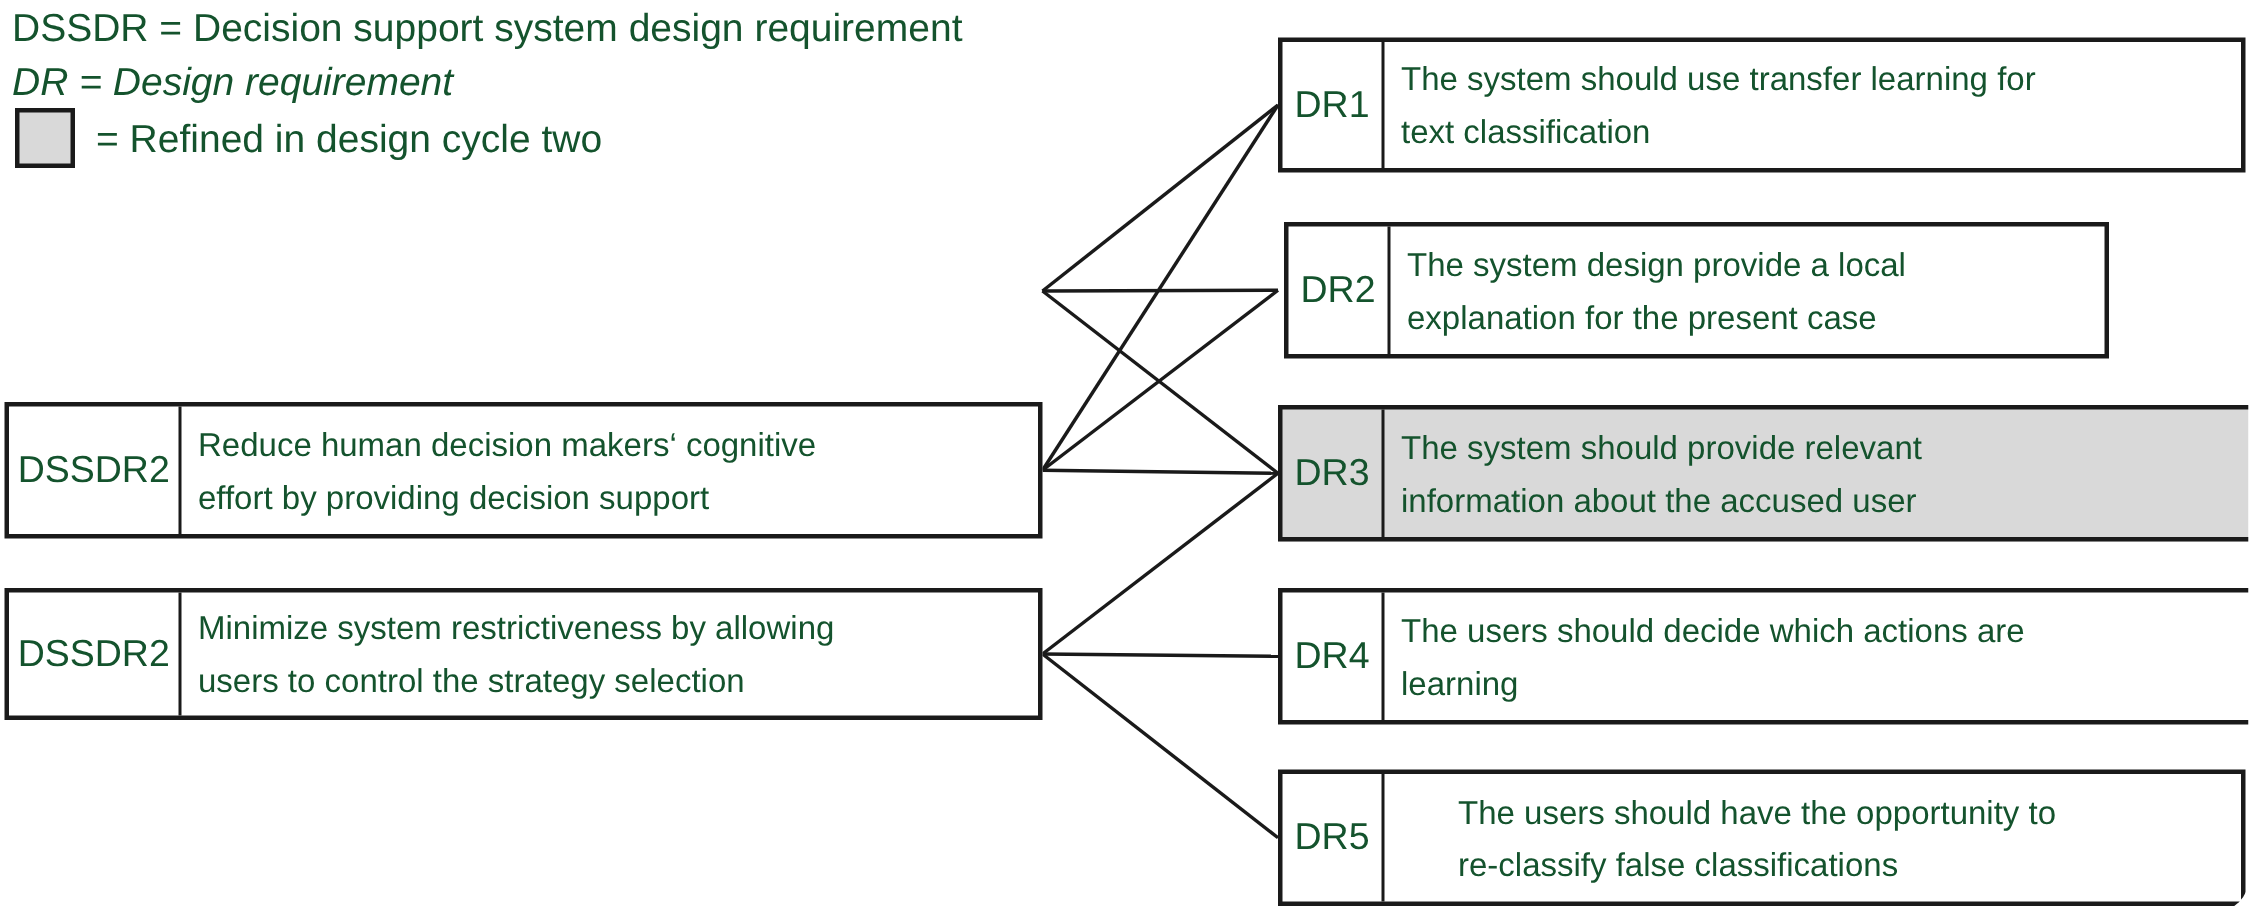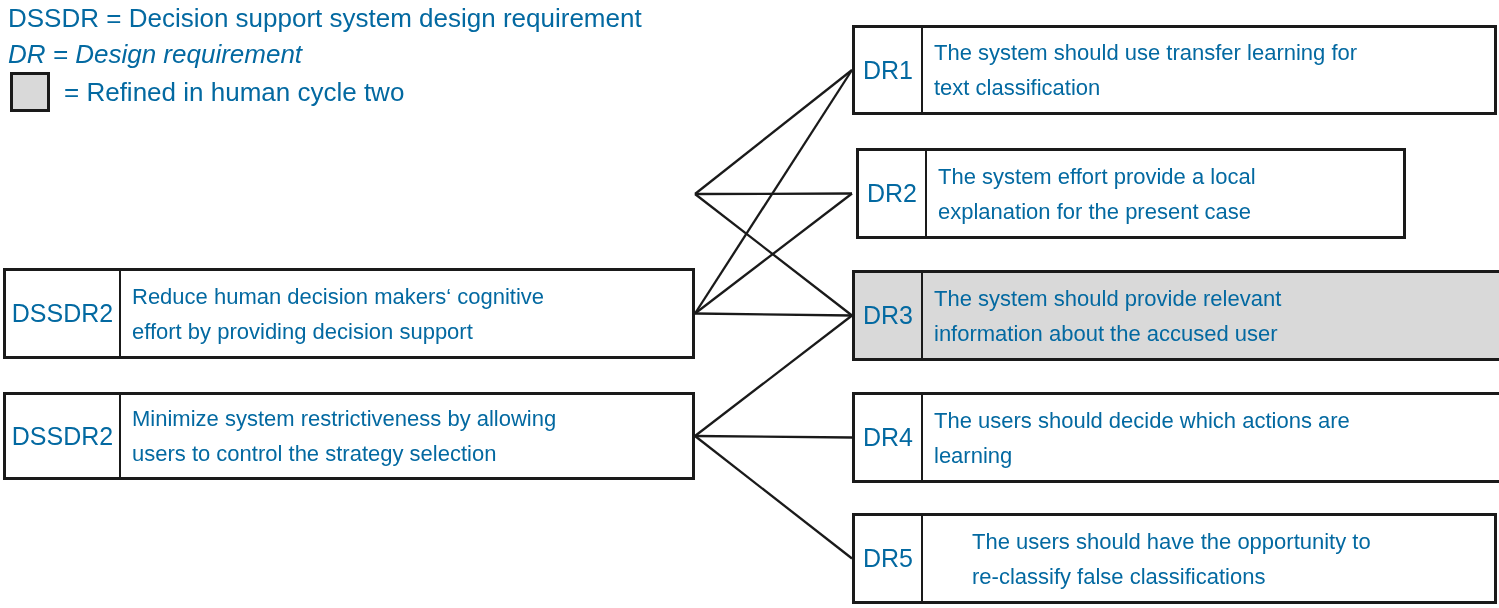--- a/index.html
+++ b/index.html
@@ -6,22 +6,23 @@
     margin: 0;
     padding: 0;
     background: #ffffff;
   }
   #canvas {
     position: relative;
     width: 1499px;
     height: 608px;
     background: #ffffff;
     font-family: "Liberation Sans", sans-serif;
-    color: #0369a1;
+    color: #14532d;
     overflow: hidden;
+    border-radius: 22px;
   }
 
   
   .legend {
     position: absolute;
     left: 8px;
     top: 0;
   }
   .legend-line {
     font-size: 26px;
@@ -115,42 +116,42 @@
       <line x1="695" y1="436" x2="852" y2="315.5" stroke="#1a1a1a" stroke-width="2.3"></line>
       <line x1="695" y1="436" x2="852" y2="437.5" stroke="#1a1a1a" stroke-width="2.3"></line>
       <line x1="695" y1="436" x2="852" y2="558.5" stroke="#1a1a1a" stroke-width="2.3"></line>
     </svg>
 
   <div class="legend">
     <div class="legend-line l1">DSSDR = Decision support system design requirement</div>
     <div class="legend-line l2">DR = Design requirement</div>
     <div class="legend-row">
       <span class="swatch"></span>
-      <span class="legend-line">= Refined in human cycle two</span>
+      <span class="legend-line">= Refined in design cycle two</span>
     </div>
   </div>
 
     <div class="req-box left-box pos-dssdr2">
       <div class="label-cell">DSSDR2</div>
       <div class="text-cell">Reduce human decision makers‘ cognitive
 effort by providing decision support</div>
     </div>
     <div class="req-box left-box pos-dssdr3">
       <div class="label-cell">DSSDR2</div>
       <div class="text-cell">Minimize system restrictiveness by allowing
 users to control the strategy selection</div>
     </div>
     <div class="req-box right-box pos-dr1">
       <div class="label-cell">DR1</div>
       <div class="text-cell">The system should use transfer learning for
 text classification</div>
     </div>
     <div class="req-box right-box pos-dr2">
       <div class="label-cell">DR2</div>
-      <div class="text-cell">The system effort provide a local
+      <div class="text-cell">The system design provide a local
 explanation for the present case</div>
     </div>
     <div class="req-box right-box pos-dr3 refined">
       <div class="label-cell">DR3</div>
       <div class="text-cell">The system should provide relevant
 information about the accused user</div>
     </div>
     <div class="req-box right-box pos-dr4">
       <div class="label-cell">DR4</div>
       <div class="text-cell">The users should decide which actions are

